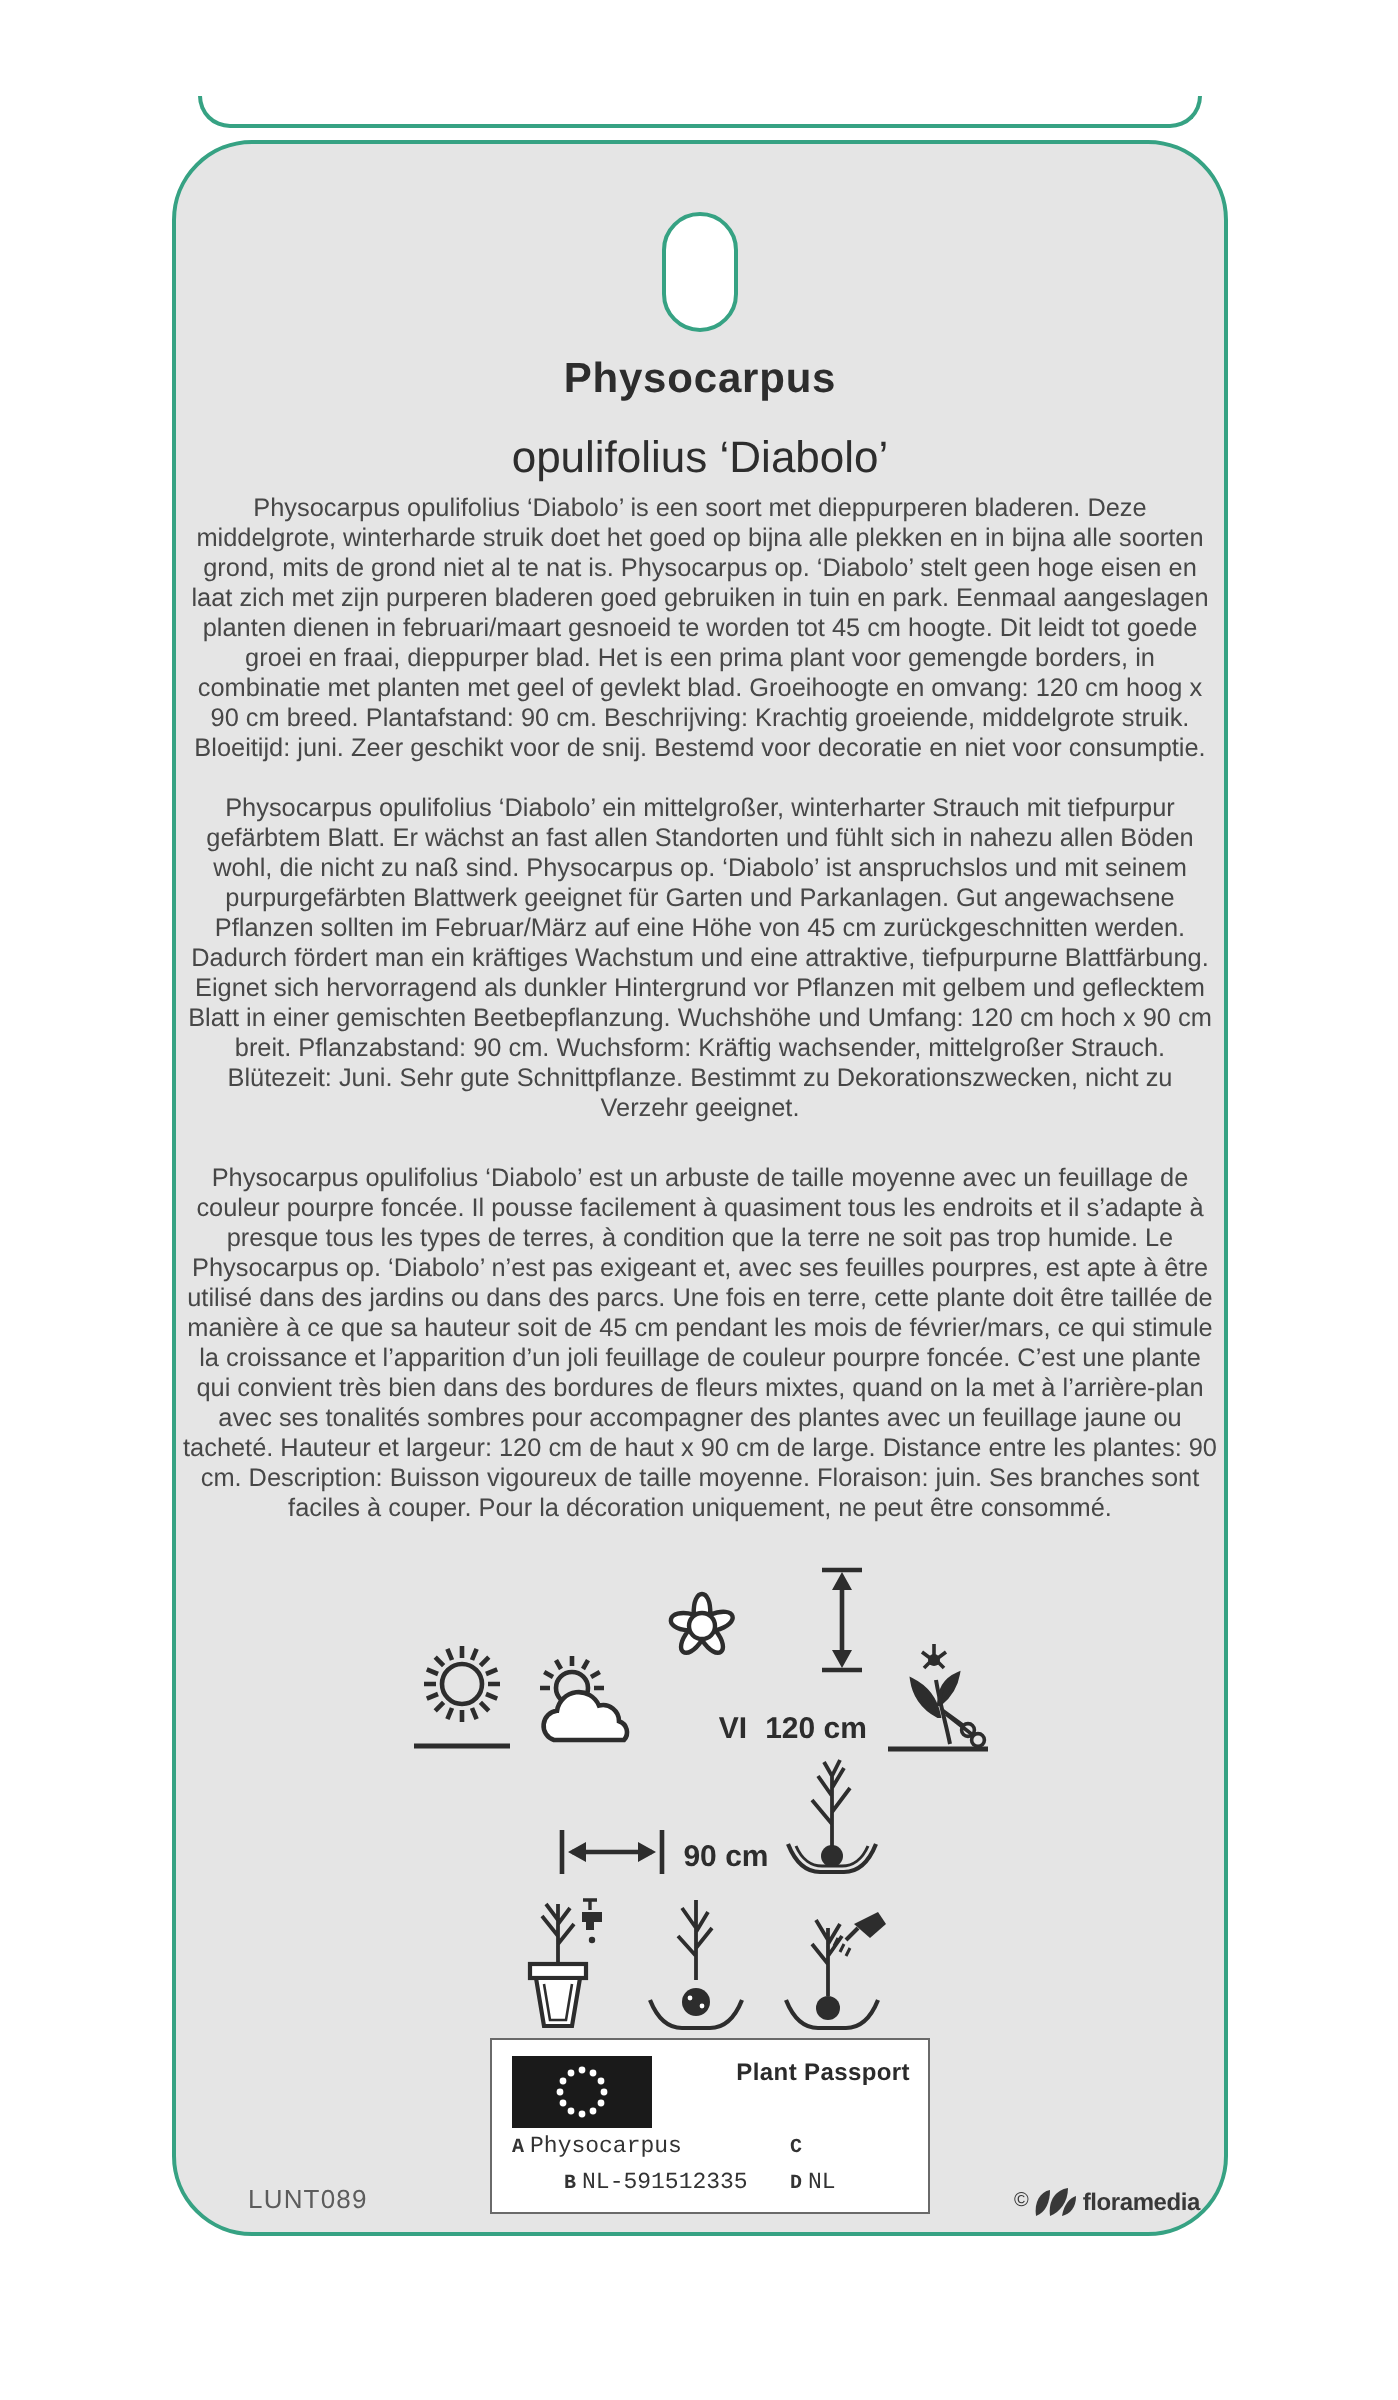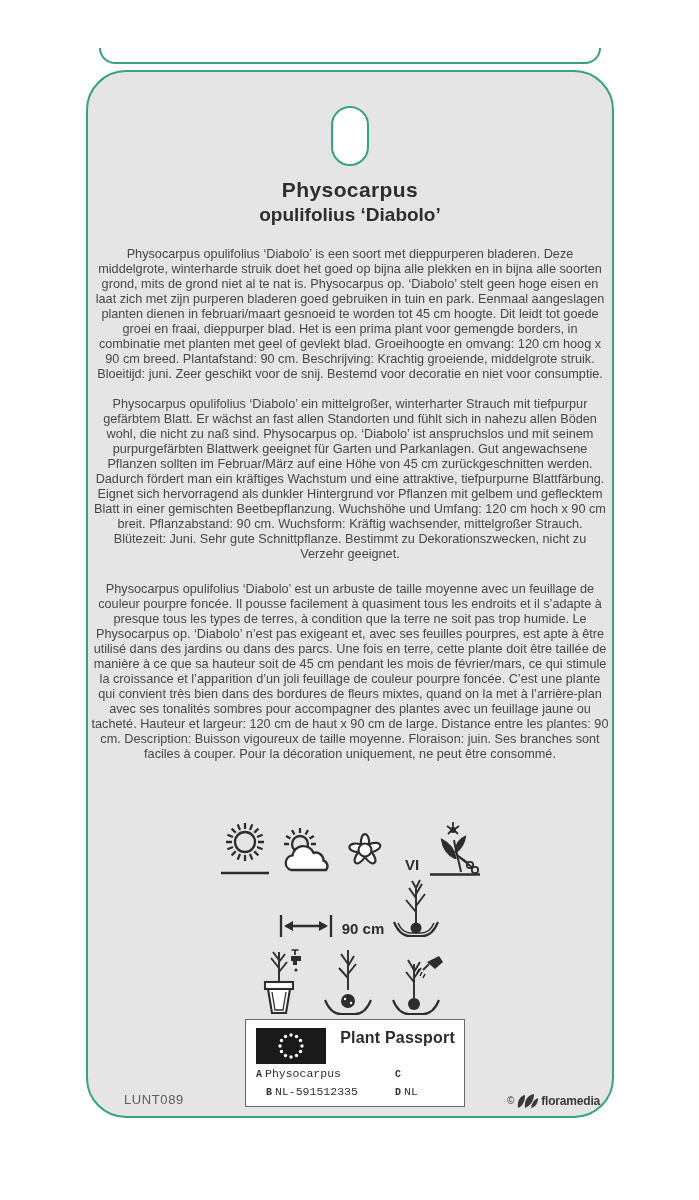--- a/index.html
+++ b/index.html
@@ -14,52 +14,52 @@
   .card{
     position:absolute;left:86px;top:70px;width:524px;height:1044px;
     border:2px solid #36a283;border-radius:40px;background:#e5e5e5;
   }
   .hole{
     position:absolute;top:34px;left:50%;transform:translateX(-50%);
     width:34px;height:56px;border:2px solid #36a283;border-radius:19px;background:#fff;
   }
   .head{position:absolute;top:106px;left:0;right:0;text-align:center;color:#2d2d2d;}
   .title{font-size:21px;font-weight:bold;letter-spacing:.4px;}
-  .subtitle{font-size:19px;margin-top:2px;font-weight:bold;}
+  .subtitle{font-size:22px;margin-top:14px;}
   .paras{
     position:absolute;top:175px;left:50%;transform:translateX(-50%);
     width:517px;text-align:center;font-size:12.7px;line-height:15px;color:#474747;
   }
   .para-de{margin-top:15px;}
   .para-fr{margin-top:20px;}
   .icons-row1{
     position:absolute;top:740px;left:0;right:0;height:64px;
     display:flex;justify-content:center;align-items:flex-end;gap:9px;
   }
   .icons-row2{
     position:absolute;top:806px;left:0;right:0;height:62px;
     display:flex;justify-content:center;align-items:flex-end;gap:8px;padding-left:18px;
   }
   .icons-row3{
     position:absolute;top:862px;left:0;right:0;height:84px;
     display:flex;justify-content:center;align-items:flex-end;gap:14px;
   }
-  .icon-cell{display:flex;align-items:flex-end;gap:17px;}
+  .icon-cell{display:flex;align-items:flex-end;gap:17px;flex-direction:column;}
   .icon-label{font-size:15px;font-weight:600;color:#2d2d2d;padding-bottom:3px;white-space:nowrap;}
   svg{display:block;}
   .passport{
     position:absolute;left:157px;top:947px;width:218px;height:86px;
     border:1.5px solid #6a6a6a;background:#fff;
   }
   .pp-flag{position:absolute;left:10px;top:8px;}
-  .pp-title{position:absolute;right:9px;top:9px;font-size:16px;font-weight:bold;color:#2b2b2b;letter-spacing:.2px;}
+  .pp-title{position:absolute;right:9px;top:9px;font-size:12px;font-weight:bold;color:#2b2b2b;letter-spacing:.2px;}
   .pp-row{position:absolute;font-size:11.5px;color:#333;white-space:nowrap;font-family:Liberation Mono, monospace;}
   .pp-key{font-size:10px;font-weight:bold;margin-right:3px;}
   .pp-a{left:10px;top:47px;}
-  .pp-b{left:10px;top:65px;padding-left:10px;}
+  .pp-b{left:26px;top:65px;padding-left:10px;}
   .pp-c{left:149px;top:47px;}
   .pp-d{left:149px;top:65px;}
   .code{position:absolute;left:36px;top:1020px;font-size:13px;letter-spacing:.6px;color:#5c5c5c;}
   .brand{position:absolute;right:12px;top:1021px;display:flex;align-items:center;gap:3px;color:#383838;}
   .brand-c{font-size:10px;padding-bottom:2px;}
   .brand-name{font-size:12px;font-weight:bold;letter-spacing:-.2px;}
 </style>
 </head>
 <body>
 
@@ -94,20 +94,27 @@
         <path d="M8 26H3M9.5 20.5L5.1 18M13.5 16.5L11 12.1M19 15V10M24.5 16.5L27 12.1M28.5 20.5L32.9 18M30 26H35"></path>
         <path d="M10 52 A7.5 7.5 0 0 1 11.5 37.4 A11 11 0 0 1 32.5 34.8 A8 8 0 0 1 42.5 42.6 A5.8 5.8 0 0 1 45 52 Z" fill="#ffffff"></path>
       </svg>
     </div>
     <div class="icon-cell">
       <svg width="46" height="52" viewBox="0 0 46 52" fill="none" stroke="#2d2d2d" stroke-width="2.2">
         <path d="M18.9 20.3 C18.2 6.6 27.8 6.6 27.1 20.3 C40 15.4 43 24.6 29.7 28.2 C38.3 38.9 30.5 44.5 23 33 C15.5 44.5 7.7 38.9 16.3 28.2 C3 27.4 5.3 16.6 18.9 20.3 Z" fill="#ffffff"></path>
         <circle cx="23" cy="26" r="6.5" fill="#ffffff"></circle>
       </svg>
       <span class="icon-label">VI</span>
+    </div>
+    <div class="icon-cell">
+      <svg width="24" height="58" viewBox="0 0 24 58" fill="none" stroke="#2d2d2d" stroke-width="2.3">
+        <path d="M2 4H22M2 54H22M12 9V49"></path>
+        <path d="M12 5L7 14H17Z M12 53L7 44H17Z" fill="#2d2d2d" stroke="none"></path>
+      </svg>
+      <span class="icon-label">120 cm</span>
     </div>
     <div class="icon-cell">
       <svg width="54" height="58" viewBox="0 0 54 58" fill="none" stroke="#2d2d2d" stroke-width="2">
         <path d="M33 54 C31 44 28 34 26 22"></path>
         <path d="M27 40 C19 36 15 29 14 22 C22 26 26 32 27.5 40 Z" fill="#2d2d2d"></path>
         <path d="M28 34 C33 30 36 25 37 19 C30 22 28 27 27.5 34 Z" fill="#2d2d2d"></path>
         <path d="M25 4V10M19 8L23 11M31 8L27 11M20 16L23 13M30 16L27 13" stroke-width="1.8"></path>
         <circle cx="25" cy="12" r="3" fill="#2d2d2d" stroke="none"></circle>
         <path d="M40 45L29 37M45 50L31 39" stroke-width="1.8"></path>
         <circle cx="42" cy="47" r="3.2" stroke-width="1.8"></circle>

